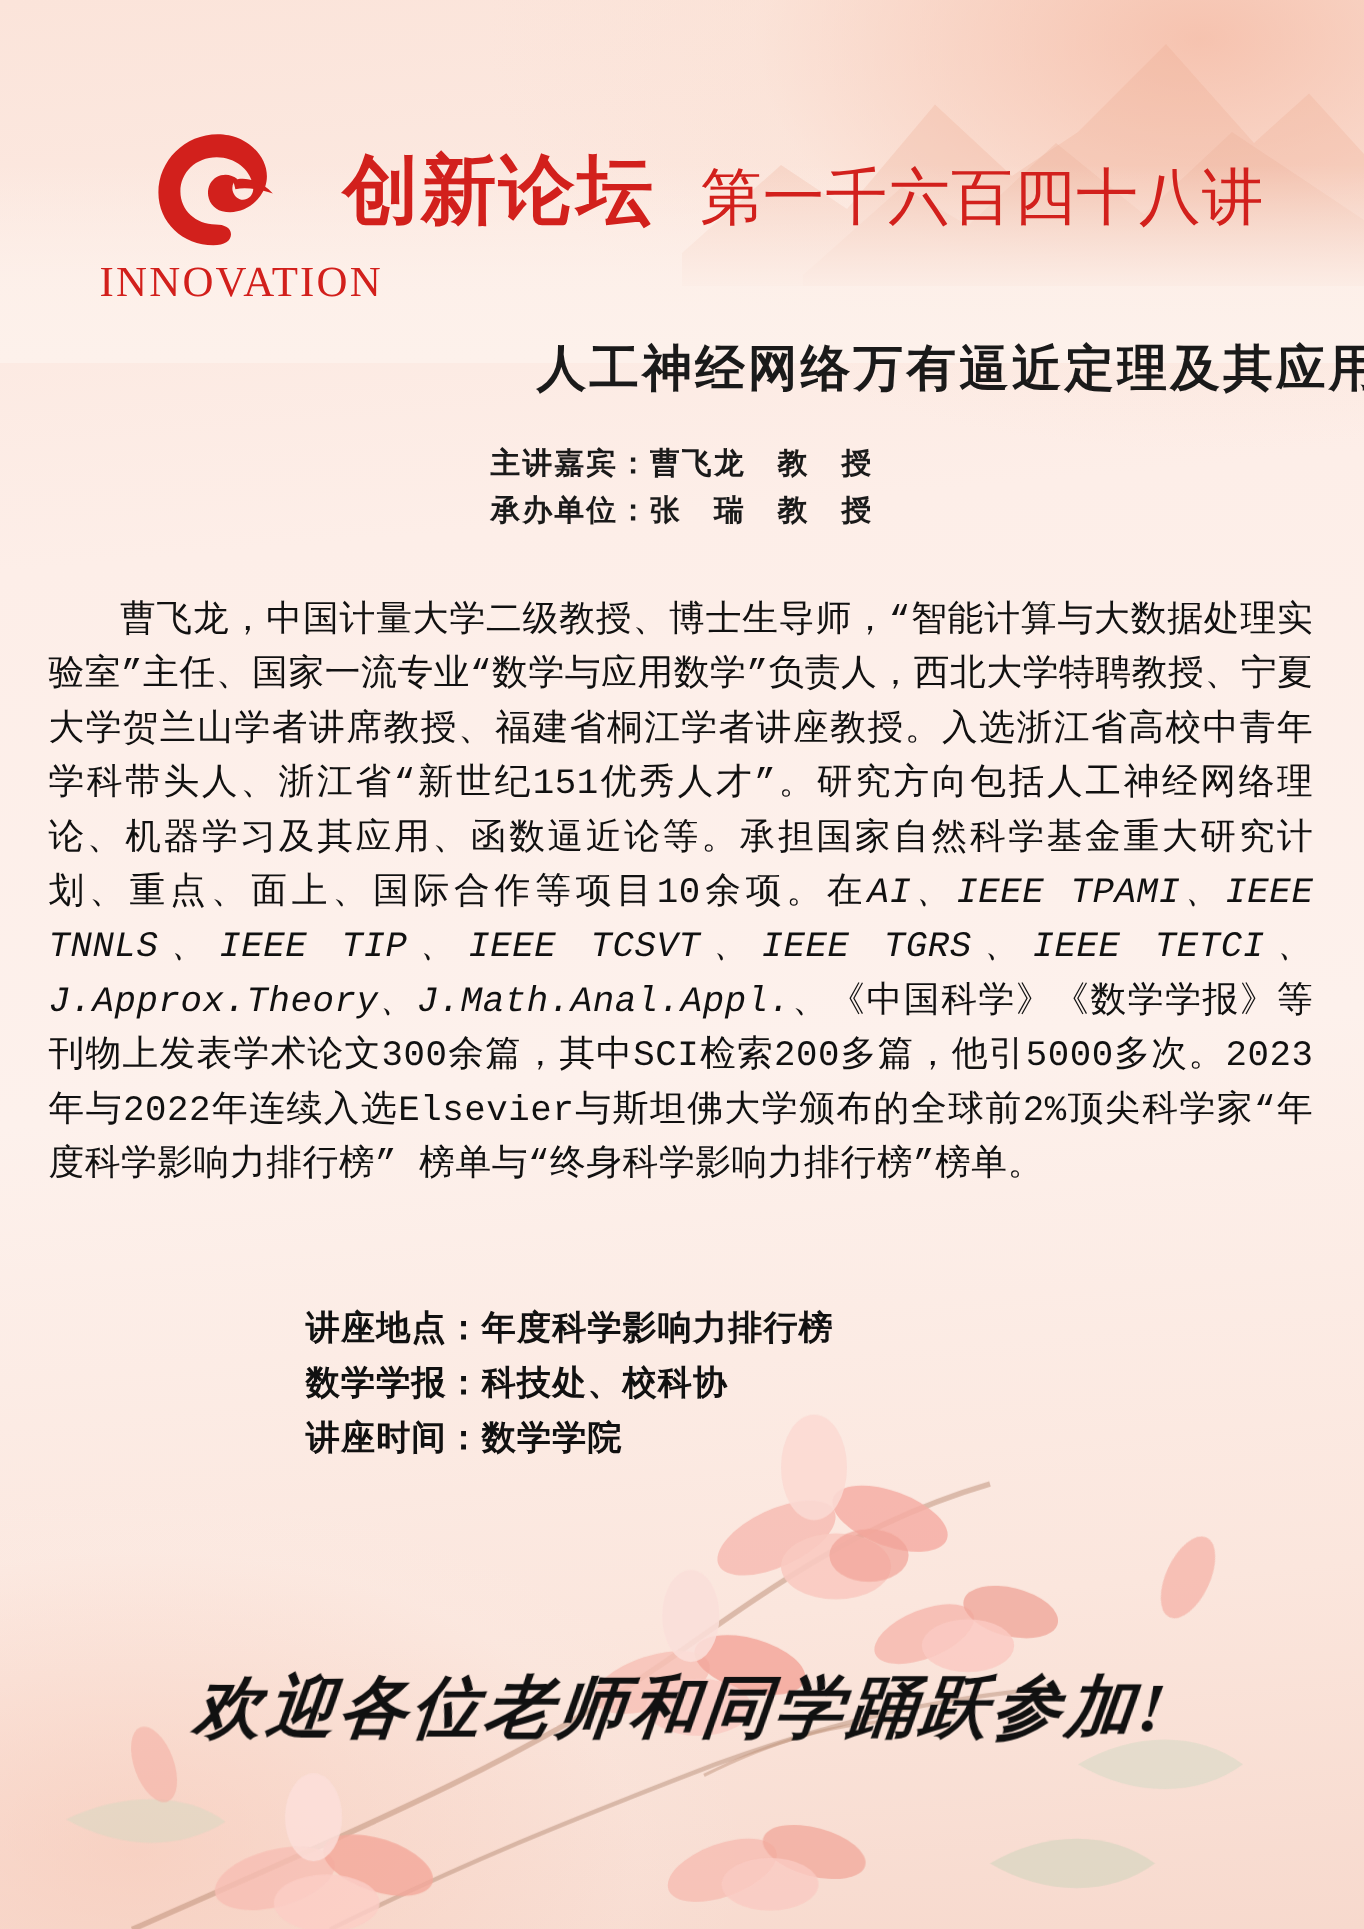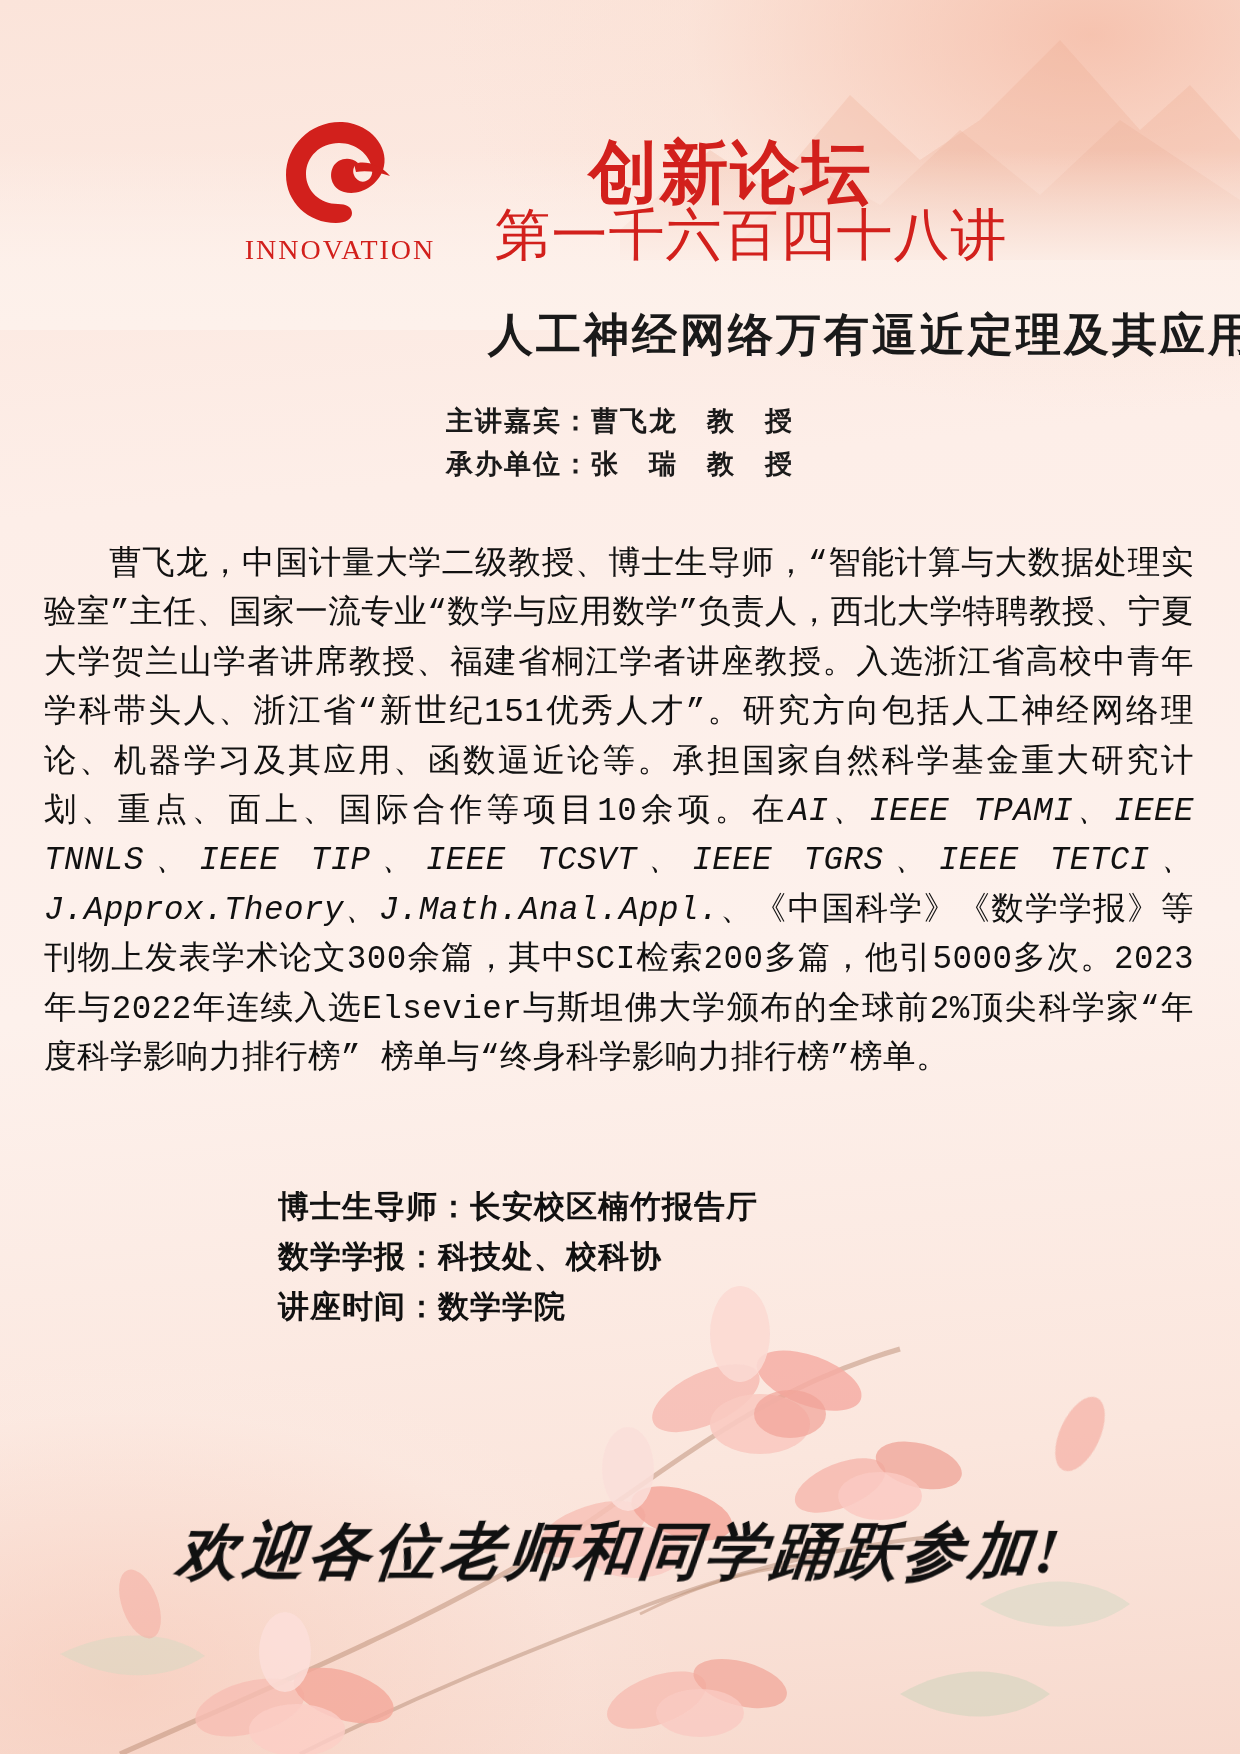--- a/index.html
+++ b/index.html
@@ -58,31 +58,30 @@
     text-align: center;
     margin-right: 6px;
   }
   .logo-mark {
     width: 120px; height: 110px;
     margin: 0 auto;
     position: relative;
   }
   .logo-word {
     font-family: "Liberation Serif", serif;
-    font-size: 28px;
+    font-size: 39px;
     letter-spacing: 2px;
     color: #d2201c;
     font-weight: 400;
     margin-top: 6px;
   }
   .title-block {
     padding-top: 20px;
     display: flex;
-    align-items: center;
-    flex-direction: column;
+    align-items: flex-end;
   }
   .forum-title {
     font-family: "Liberation Sans", sans-serif;
     font-size: 69px;
     font-weight: bold;
     color: #d2201c;
     letter-spacing: 2px;
     line-height: 1;
   }
   .lecture-no {
@@ -192,21 +191,21 @@
   <div class="talk-title">人工神经网络万有逼近定理及其应用</div>
 
   <div class="people">
     <div>主讲嘉宾：曹飞龙　教　授</div>
     <div>承办单位：张　瑞　教　授</div>
   </div>
 
   <div class="bio"><span>曹飞龙，中国计量大学二级教授、博士生导师，“智能计算与大数据处理实验室”主任、国家一流专业“数学与应用数学”负责人，西北大学特聘教授、宁夏大学贺兰山学者讲席教授、福建省桐江学者讲座教授。入选浙江省高校中青年学科带头人、浙江省“新世纪151优秀人才”。研究方向包括人工神经网络理论、机器学习及其应用、函数逼近论等。承担国家自然科学基金重大研究计划、重点、面上、国际合作等项目10余项。在</span><i>AI、IEEE TPAMI、IEEE TNNLS、IEEE TIP、IEEE TCSVT、IEEE TGRS、IEEE TETCI、J.Approx.Theory、J.Math.Anal.Appl.</i><span>、《中国科学》《数学学报》等刊物上发表学术论文300余篇，其中SCI检索200多篇，他引5000多次。2023年与2022年连续入选Elsevier与斯坦佛大学颁布的全球前2%顶尖科学家“年度科学影响力排行榜” 榜单与“终身科学影响力排行榜”榜单。</span></div>
 
   <div class="info">
-    <div class="row">博士生导师：长安校区楠竹报告厅</div>
+    <div class="row">讲座地点：年度科学影响力排行榜</div>
     <div class="row">数学学报：科技处、校科协</div>
     <div class="row">讲座时间：数学学院</div>
   </div>
 
   <svg class="flowers" viewBox="0 0 1240 620" preserveAspectRatio="none">
     <g opacity="0.9">
 
       <path d="M120,620 C300,540 470,470 600,380 C700,310 780,250 900,215" stroke="#b98b72" stroke-width="5" fill="none" opacity="0.55"></path>
       <path d="M300,620 C420,560 520,520 650,470 C760,430 850,410 960,400" stroke="#a87c64" stroke-width="4" fill="none" opacity="0.45"></path>
       <path d="M640,480 C700,450 760,430 830,430" stroke="#b98b72" stroke-width="3" fill="none" opacity="0.5"></path>

